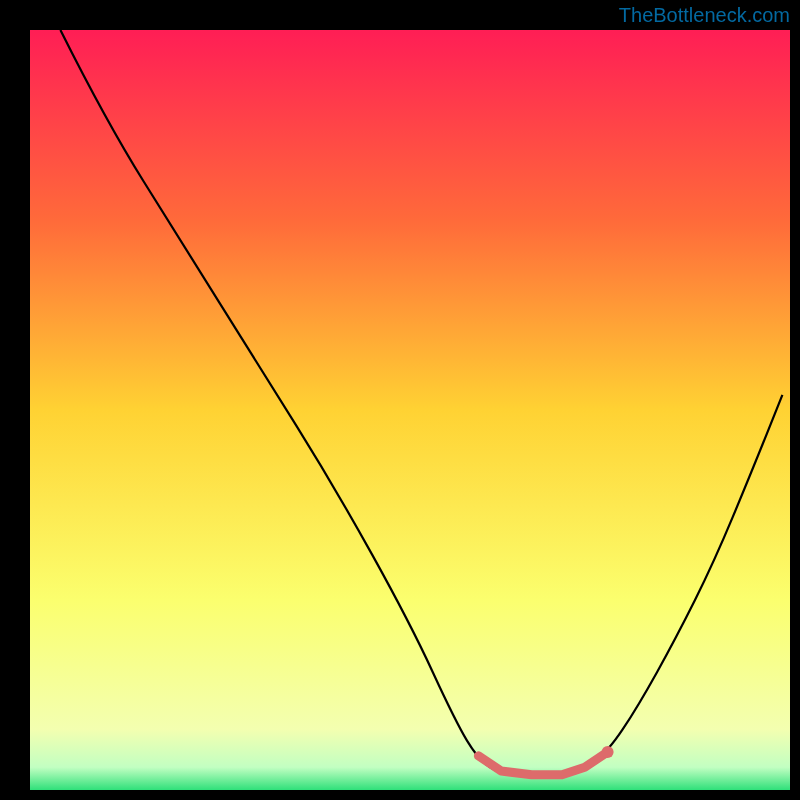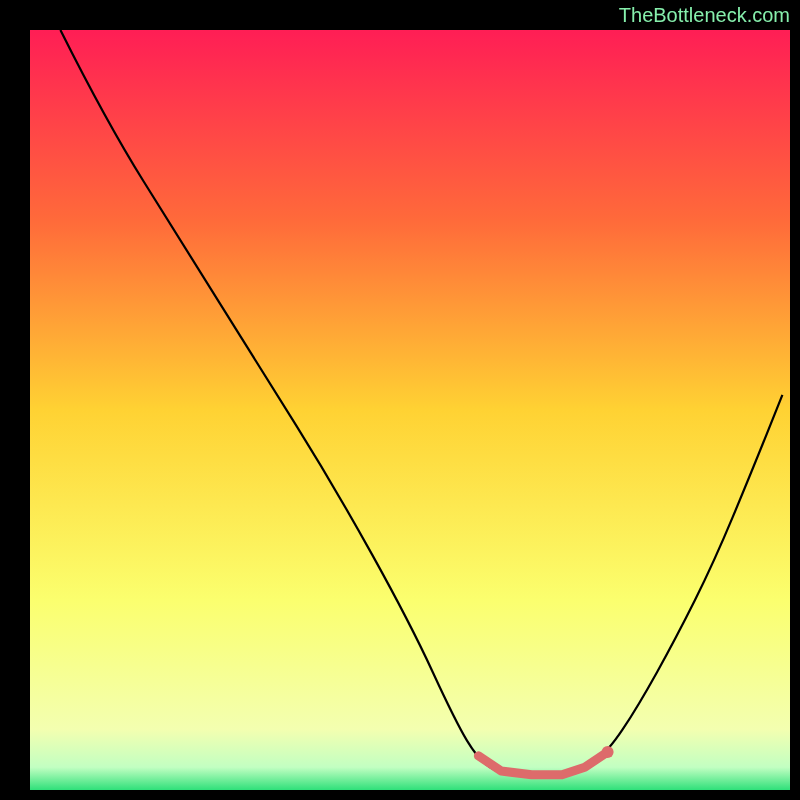--- a/index.html
+++ b/index.html
@@ -12,21 +12,21 @@
   }
   .chart-container {
     position: relative;
     width: 800px;
     height: 800px;
   }
   .watermark {
     position: absolute;
     top: 4px;
     right: 10px;
-    color: #86efac;
+    color: #0369a1;
     font-family: Arial, Helvetica, sans-serif;
     font-size: 20px;
     font-weight: 500;
     z-index: 10;
   }
   svg {
     display: block;
   }
 </style>
 </head>

